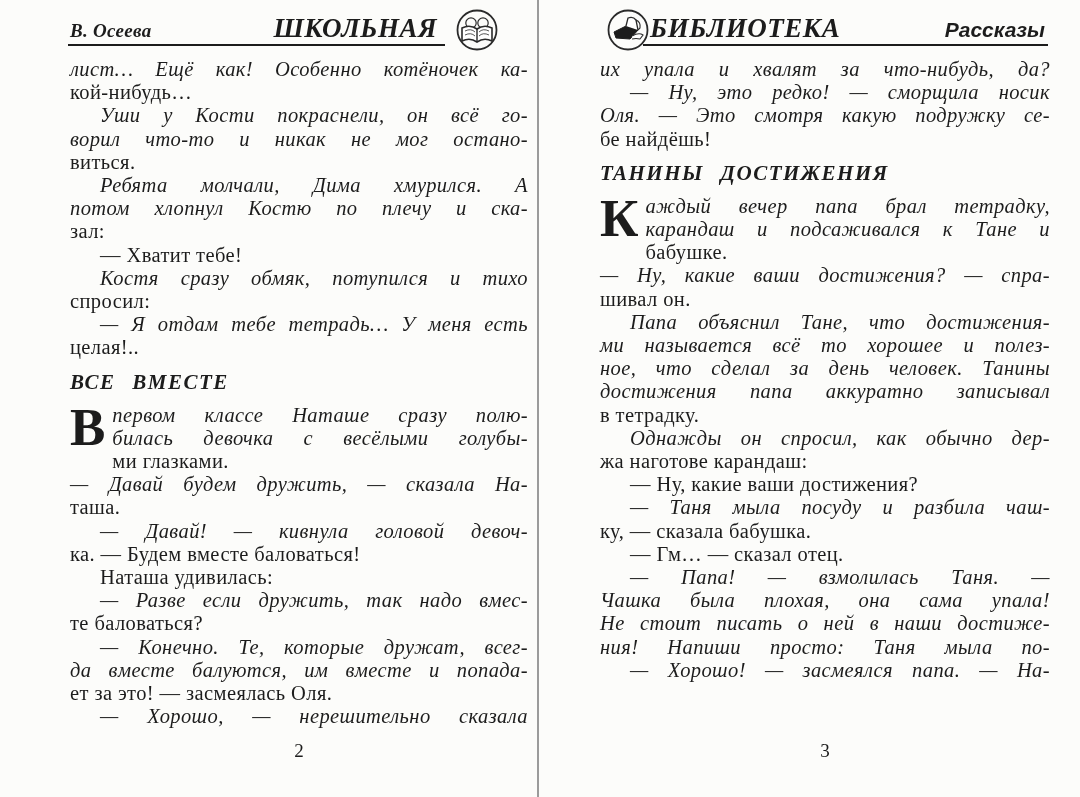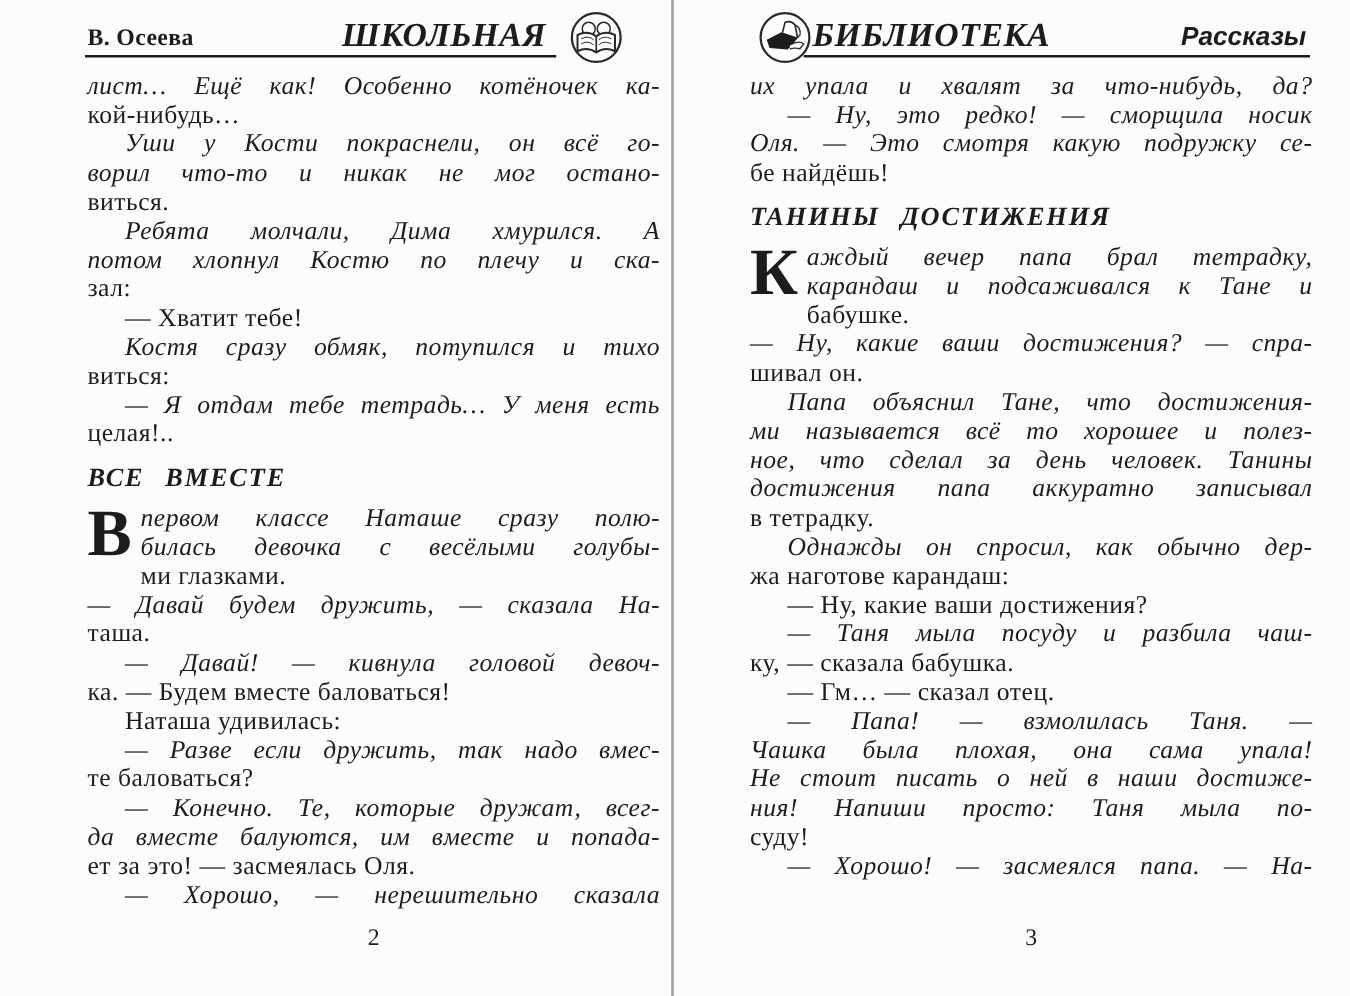--- a/index.html
+++ b/index.html
@@ -10,21 +10,21 @@
   }
   .gutter-line{position:absolute;left:537px;top:0;width:2px;height:797px;background:#9b9b9b;}
   .page{position:absolute;top:14px;height:775px;}
   .page.left{left:70px;width:458px;}
   .page.right{left:600px;width:450px;}
 
   .header{position:relative;height:32px;margin-bottom:12px;}
   .hdr-rule{position:absolute;bottom:0;height:2.5px;background:#1c1c1c;}
   .left .hdr-rule{left:-2px;width:377px;}
   .right .hdr-rule{left:43px;right:2px;}
-  .author{position:absolute;left:0;bottom:4px;font-size:19px;font-weight:bold;letter-spacing:.3px;}
+  .author{position:absolute;left:0;bottom:4px;font-size:19px;font-weight:bold;font-style:italic;letter-spacing:.3px;}
   .series-left{position:absolute;right:91px;bottom:2px;font-size:27px;font-weight:bold;font-style:italic;letter-spacing:.5px;}
   .series-right{position:absolute;left:50px;bottom:2px;font-size:27px;font-weight:bold;font-style:italic;letter-spacing:.5px;}
   .genre{position:absolute;right:5px;bottom:4px;font-size:21px;font-weight:bold;font-style:italic;
          font-family:"Liberation Sans","DejaVu Sans",sans-serif;}
   .logo{position:absolute;}
   .logo.llogo{left:385px;top:-6px;}
   .logo.rlogo{left:6px;top:-6px;}
 
   .content{position:relative;}
   .line{
@@ -81,21 +81,21 @@
         <div class="para">
           <div class="line just ind">Ребята молчали, Дима хмурился. А</div>
           <div class="line just">потом хлопнул Костю по плечу и ска-</div>
           <div class="line">зал:</div>
         </div>
         <div class="para">
           <div class="line ind">— Хватит тебе!</div>
         </div>
         <div class="para">
           <div class="line just ind">Костя сразу обмяк, потупился и тихо</div>
-          <div class="line">виться:</div>
+          <div class="line">спросил:</div>
         </div>
         <div class="para">
           <div class="line just ind">— Я отдам тебе тетрадь… У меня есть</div>
           <div class="line">целая!..</div>
         </div>
         <div class="story-heading">ВСЕ ВМЕСТЕ</div>
         <div class="para">
           <span class="dropcap">В</span>
           <div class="line just">первом классе Наташе сразу полю-</div>
           <div class="line just">билась девочка с весёлыми голубы-</div>
@@ -182,21 +182,20 @@
           <div class="line">ку, — сказала бабушка.</div>
         </div>
         <div class="para">
           <div class="line ind">— Гм… — сказал отец.</div>
         </div>
         <div class="para">
           <div class="line just ind">— Папа! — взмолилась Таня. —</div>
           <div class="line just">Чашка была плохая, она сама упала!</div>
           <div class="line just">Не стоит писать о ней в наши достиже-</div>
           <div class="line just">ния! Напиши просто: Таня мыла по-</div>
-          <div class="line">суду!</div>
         </div>
         <div class="para">
           <div class="line just ind">— Хорошо! — засмеялся папа. — На-</div>
         </div>
       </div>
     <div class="pagenum">3</div>
   </div>
 </div>
 
 </body></html>

